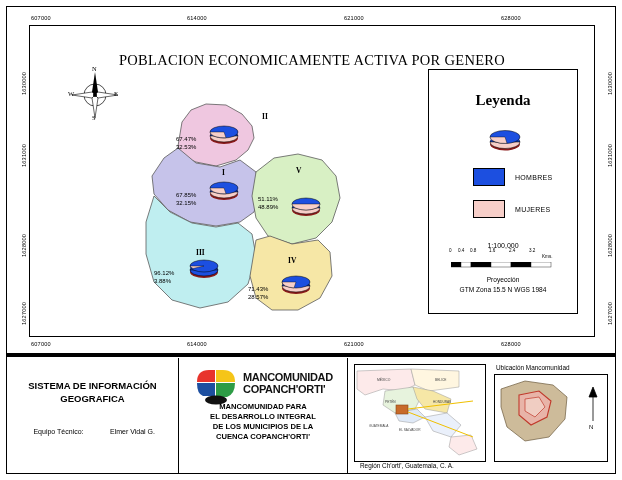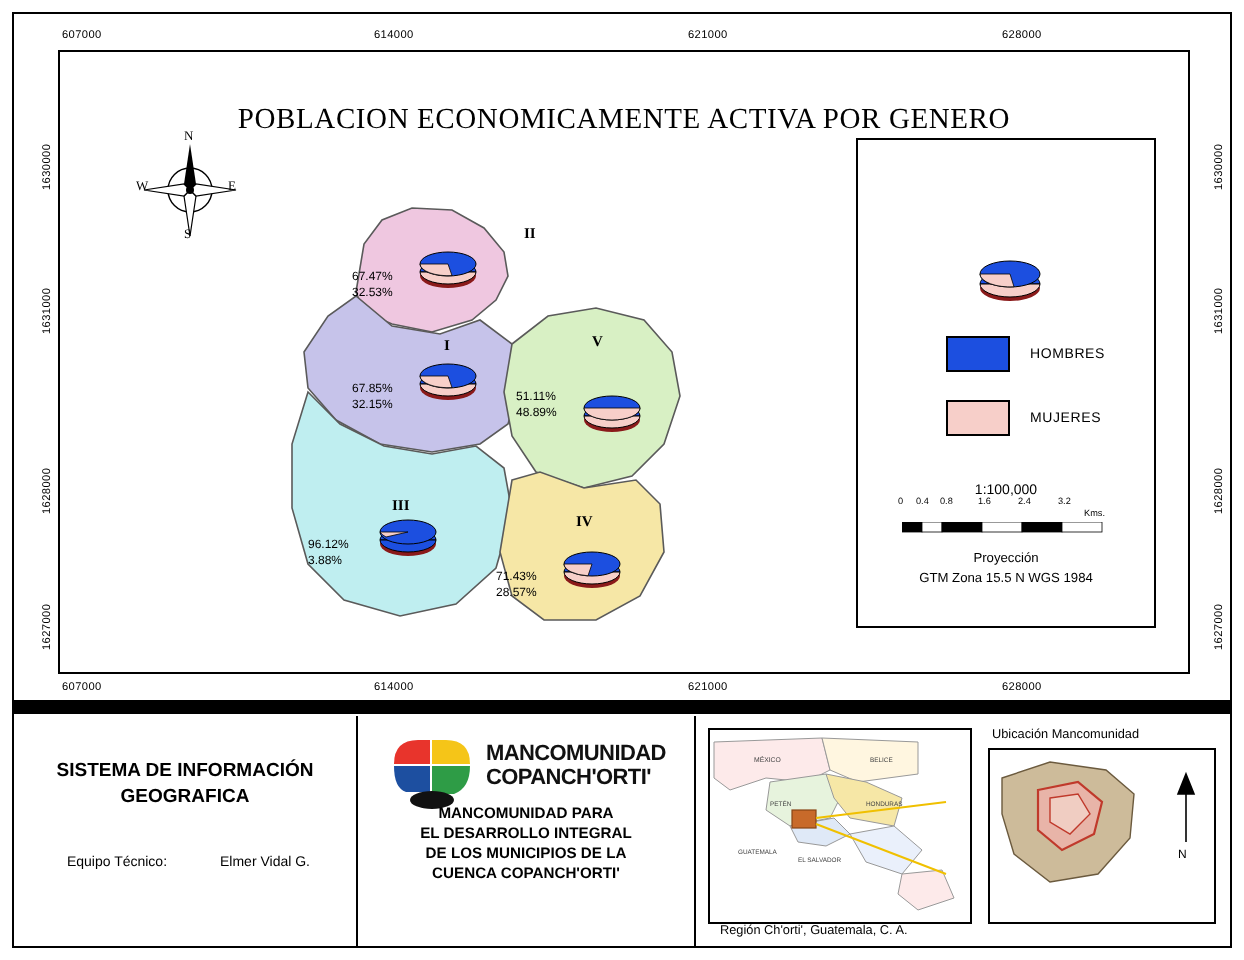--- a/index.html
+++ b/index.html
@@ -12,21 +12,21 @@
 
   
   .outer{
     position:absolute;left:6px;top:6px;width:610px;height:468px;
     border:1px solid #000;box-sizing:border-box;background:#fff;
   }
 
   
   .map-panel{
     position:absolute;left:7px;top:7px;width:608px;height:350px;
-    box-sizing:border-box;border-bottom:7px solid #000000;
+    box-sizing:border-box;border-bottom:4px solid #000000;
   }
   .map-inner{
     position:absolute;left:22px;top:18px;width:566px;height:312px;
     border:1px solid #000;box-sizing:border-box;
     background:#ffffff;overflow:hidden;
   }
   
   .tick{
     position:absolute;font-size:5.6px;color:#000;letter-spacing:.2px;
     font-family:"Liberation Sans", sans-serif;white-space:nowrap;
@@ -226,20 +226,21 @@
           <ellipse cx="18" cy="8" rx="14" ry="6" fill="#1c4fe0" stroke="#000" stroke-width="0.5"></ellipse>
           <path d="M4 8 A14 6 0 0 0 16 13.9 L18 8 Z" fill="#f7cfc9" stroke="#000" stroke-width="0.4"></path>
         </svg>
       </div>
       <div class="pielabel" style="left:218px;top:260px;">
         <div>71.43%</div>
         <div>28.57%</div>
       </div>
 
       <div class="legend">
+        <div class="legend-title">Leyenda</div>
 
         <div style="position:absolute;left:56px;top:58px;">
           <svg width="40" height="26" viewBox="0 0 40 26">
             <ellipse cx="20" cy="16" rx="15" ry="6.5" fill="#8a1a1a"></ellipse>
             <path d="M5 14 A15 6.5 0 0 1 35 14 Z" fill="#1c4fe0" stroke="#000" stroke-width="0.5"></path>
             <path d="M5 14 A15 6.5 0 0 0 35 14 Z" fill="#f7cfc9" stroke="#000" stroke-width="0.5"></path>
             <ellipse cx="20" cy="9" rx="15" ry="6.5" fill="#1c4fe0" stroke="#000" stroke-width="0.5"></ellipse>
             <path d="M5 9 A15 6.5 0 0 0 22 15.4 L20 9 Z" fill="#f7cfc9" stroke="#000" stroke-width="0.4"></path>
           </svg>
         </div>

